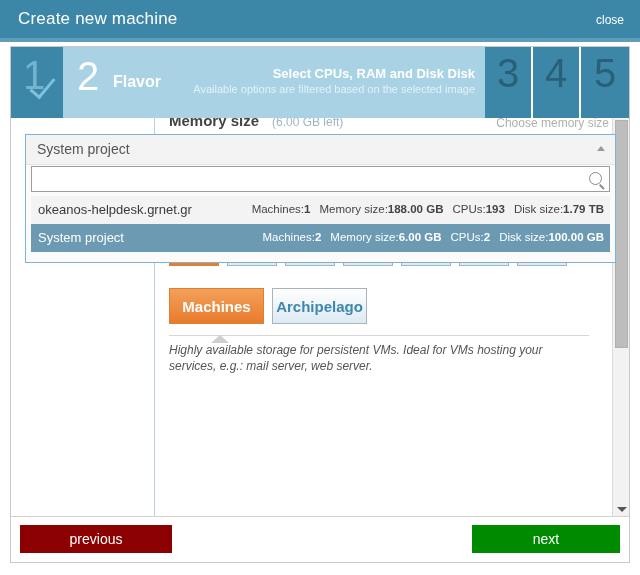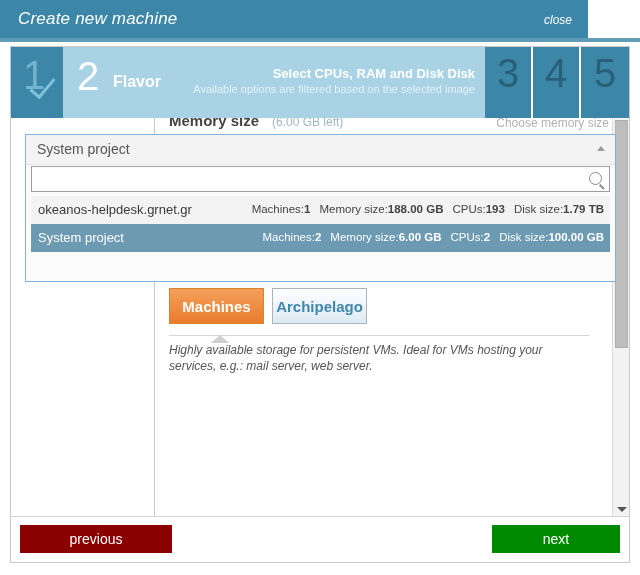--- a/index.html
+++ b/index.html
@@ -10,24 +10,23 @@
     background: #ffffff;
     font-family: "Liberation Sans", sans-serif;
     overflow: hidden;
     position: relative;
     -webkit-font-smoothing: antialiased;
   }
 
   
   .titlebar {
     position: absolute; left: 0; top: 0;
-    width: 588px; height: 38px;
+    width: 640px; height: 38px;
     background: #3c87a8;
     box-sizing: border-box;
-    font-style: italic;
   }
   .titlebar .title {
     position: absolute; left: 18px; top: 9px;
     color: #ffffff; font-size: 17px; letter-spacing: .2px;
   }
   .titlebar .close {
     position: absolute; right: 16px; top: 13px;
     color: #ffffff; font-size: 12px; cursor: pointer;
   }
   .titlebar-underline {
@@ -222,31 +221,31 @@
   .btn-prev {
     position: absolute; left: 9px; top: 8px;
     width: 152px; height: 28px;
     background: #8b0000; color: #ffffff;
     font-size: 14px;
     display: flex; align-items: center; justify-content: center;
     cursor: pointer; border: none;
   }
   .btn-next {
     position: absolute; right: 9px; top: 8px;
-    width: 128px; height: 28px;
+    width: 148px; height: 28px;
     background: #008a00; color: #ffffff;
     font-size: 14px;
     display: flex; align-items: center; justify-content: center;
     cursor: pointer; border: none;
   }
 
   
   .proj-dd {
     position: absolute; left: 25px; top: 134px;
-    width: 591px; height: 148px;
+    width: 591px; height: 129px;
     background: #fbfbfb;
     border: 1px solid #7fb3d5;
     box-sizing: border-box;
     z-index: 50;
   }
   .proj-current {
     position: relative; height: 29px;
     background: #f3f3f3;
     border-bottom: 1px solid #e4e4e4;
   }

